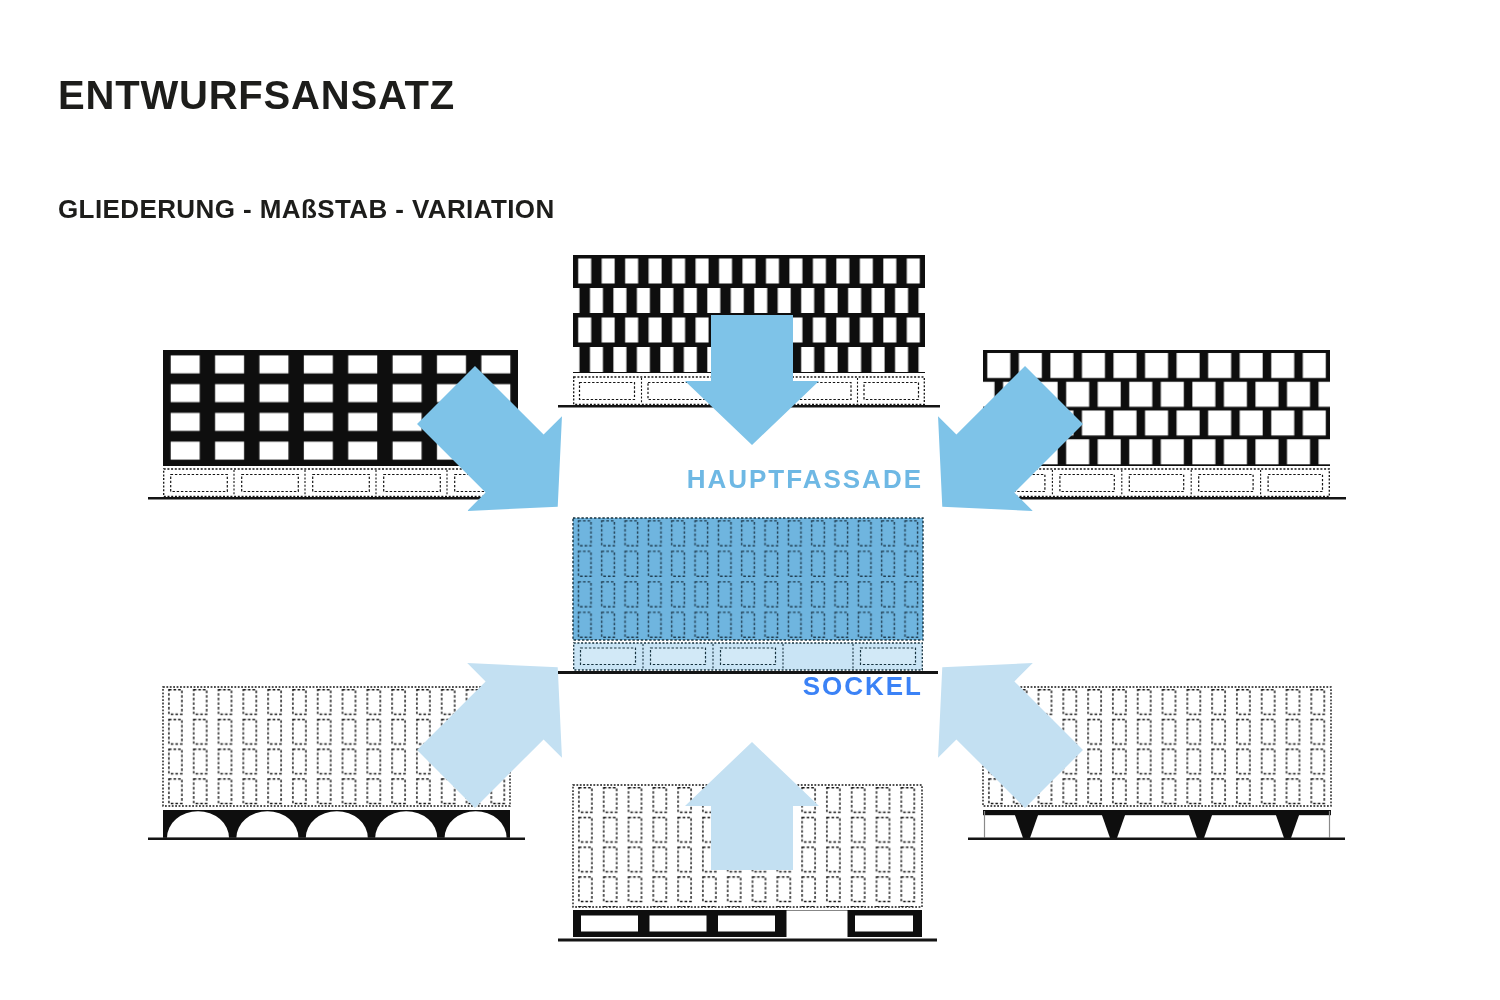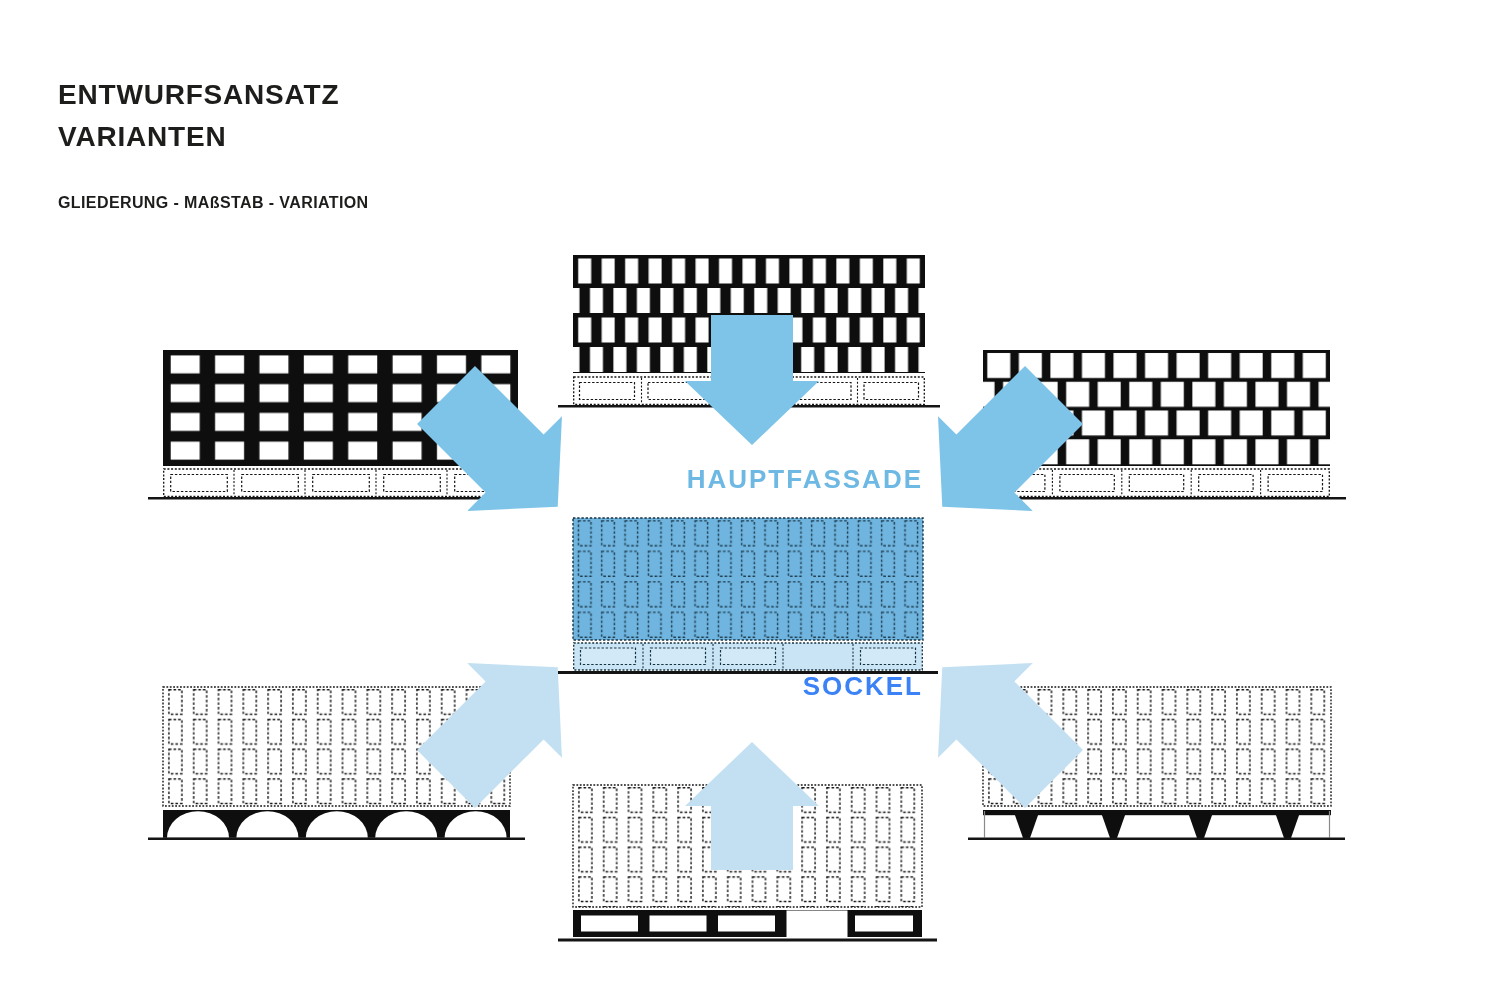--- a/index.html
+++ b/index.html
@@ -2,41 +2,41 @@
 <html><head>
 <meta charset="utf-8">
 <style>
   html,body{margin:0;padding:0;background:#ffffff;}
   .canvas{
     position:relative;width:1500px;height:1000px;background:#ffffff;
     font-family:"Liberation Sans", sans-serif;overflow:hidden;
   }
   .title{
     position:absolute;left:58px;top:74px;
-    font-size:28px;font-weight:700;color:#1d1d1b;
+    font-size:40px;font-weight:700;color:#1d1d1b;
     letter-spacing:0.8px;line-height:42px;white-space:pre;
   }
   .subtitle{
     position:absolute;left:58px;top:194px;
-    font-size:16px;font-weight:700;color:#1d1d1b;letter-spacing:0.4px;
+    font-size:26px;font-weight:700;color:#1d1d1b;letter-spacing:0.4px;
   }
   .diagram-label{
     position:absolute;width:350px;left:573px;text-align:right;
     font-size:26px;font-weight:700;letter-spacing:2px;
   }
   .label-haupt{top:464px;color:#6eb8e4;}
   .label-sockel{top:671px;color:#3b82f6;}
   svg{position:absolute;left:0;top:0;}
 </style>
 </head>
 <body>
 
 <div class="canvas">
 
-  <div class="title"><span>ENTWURFSANSATZ</span><br><span>VARIANTEN</span></div>
+  <div class="title"><span>ENTWURFSANSATZ</span><br></div>
 
   <div class="subtitle">GLIEDERUNG - MAßSTAB - VARIATION</div>
 
   <svg width="1500" height="1000" viewBox="0 0 1500 1000">
     <defs>
 
       <pattern id="pWinH" patternUnits="userSpaceOnUse" width="44.38" height="28.75">
         <rect x="7.7" y="5.4" width="29" height="18" fill="#ffffff"></rect>
       </pattern>
 

